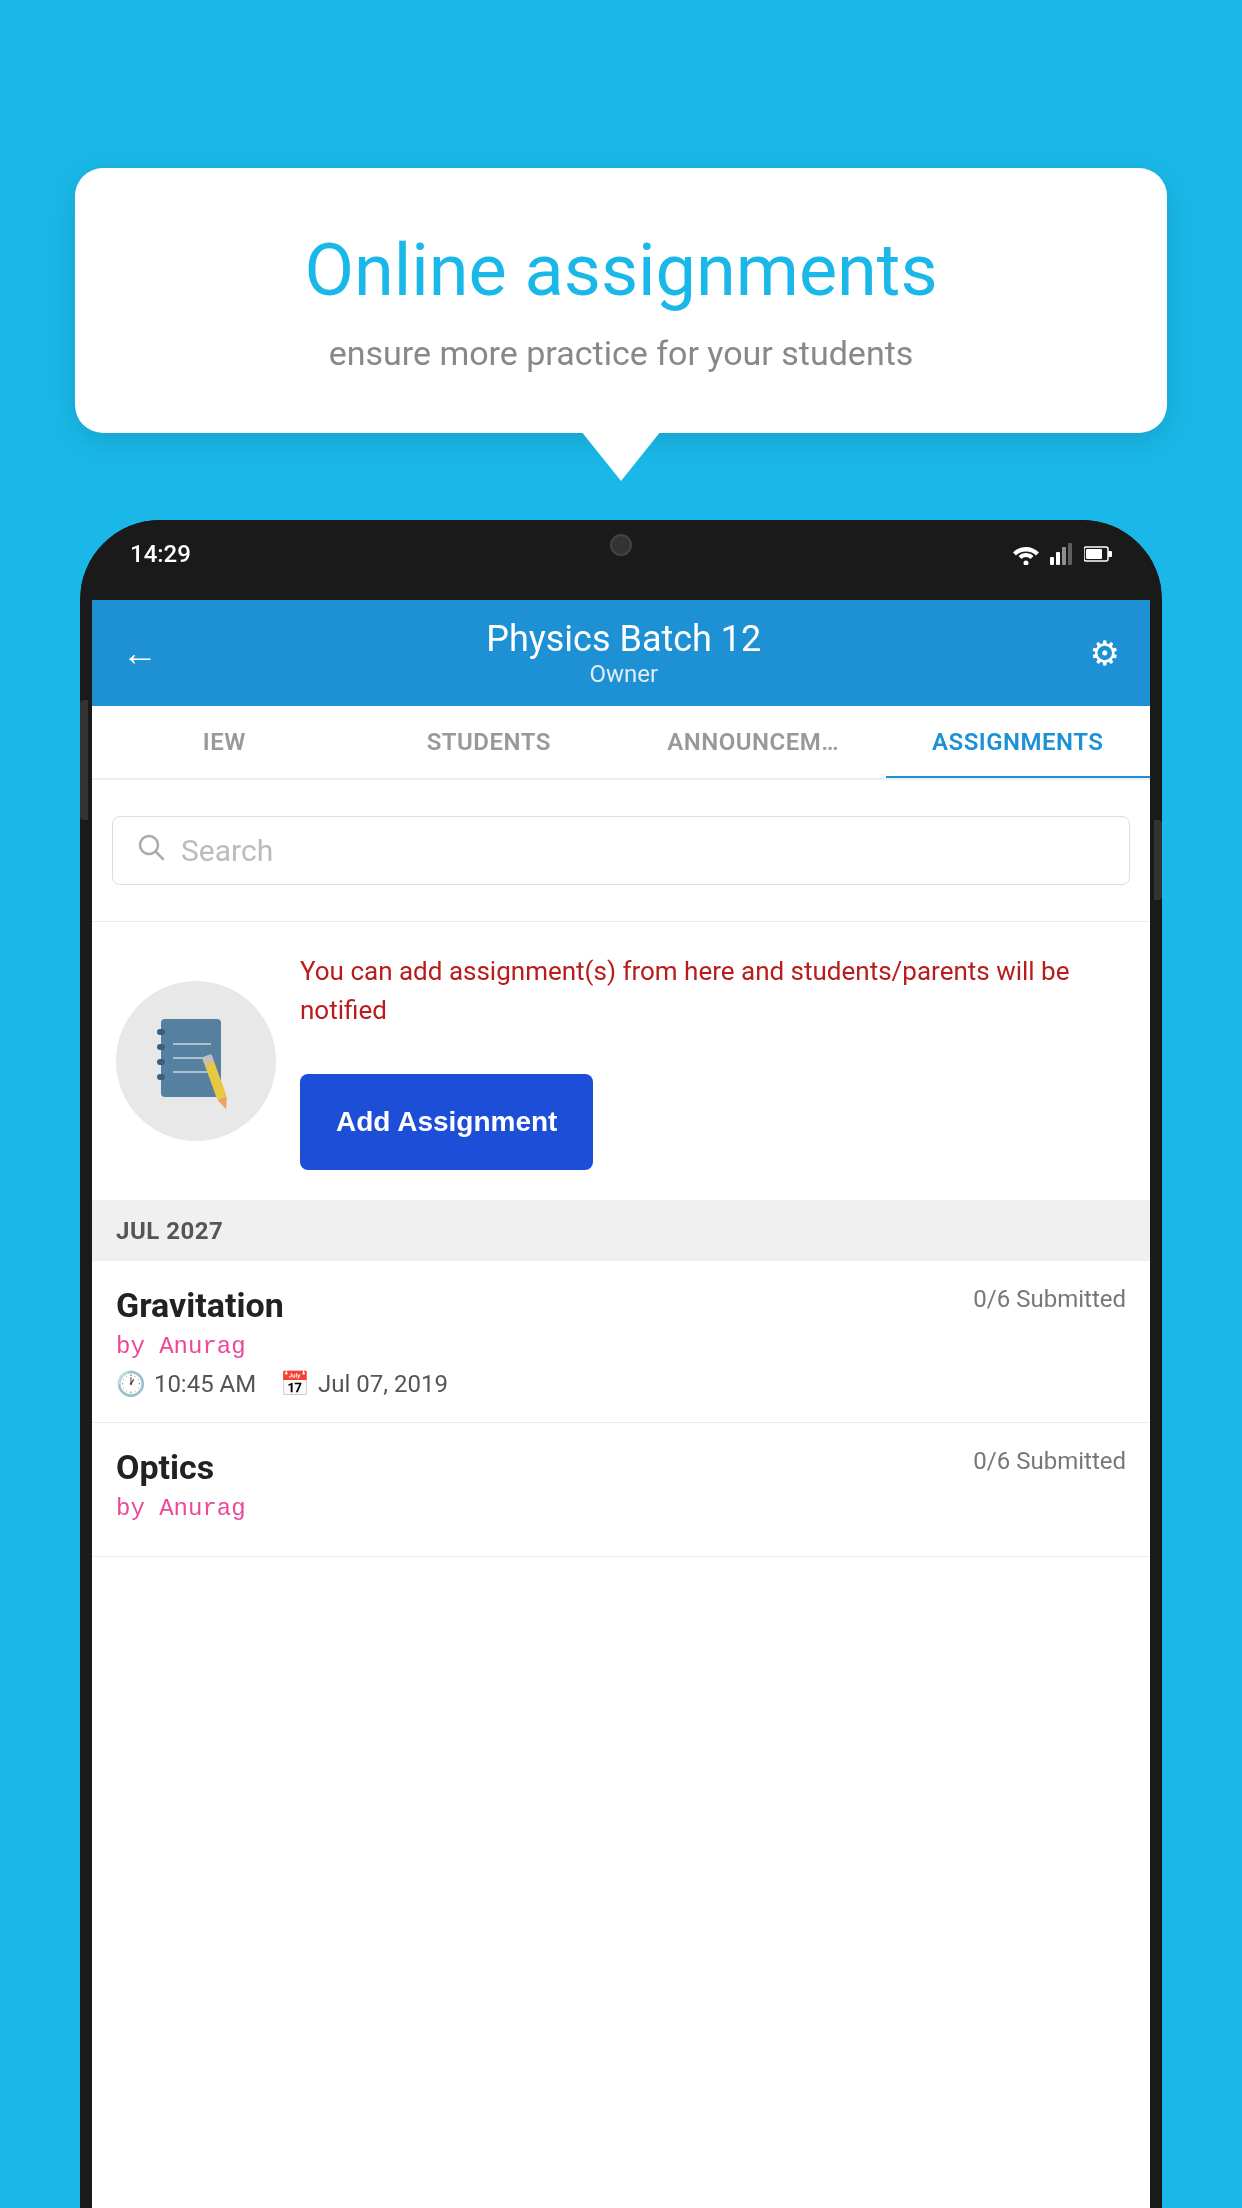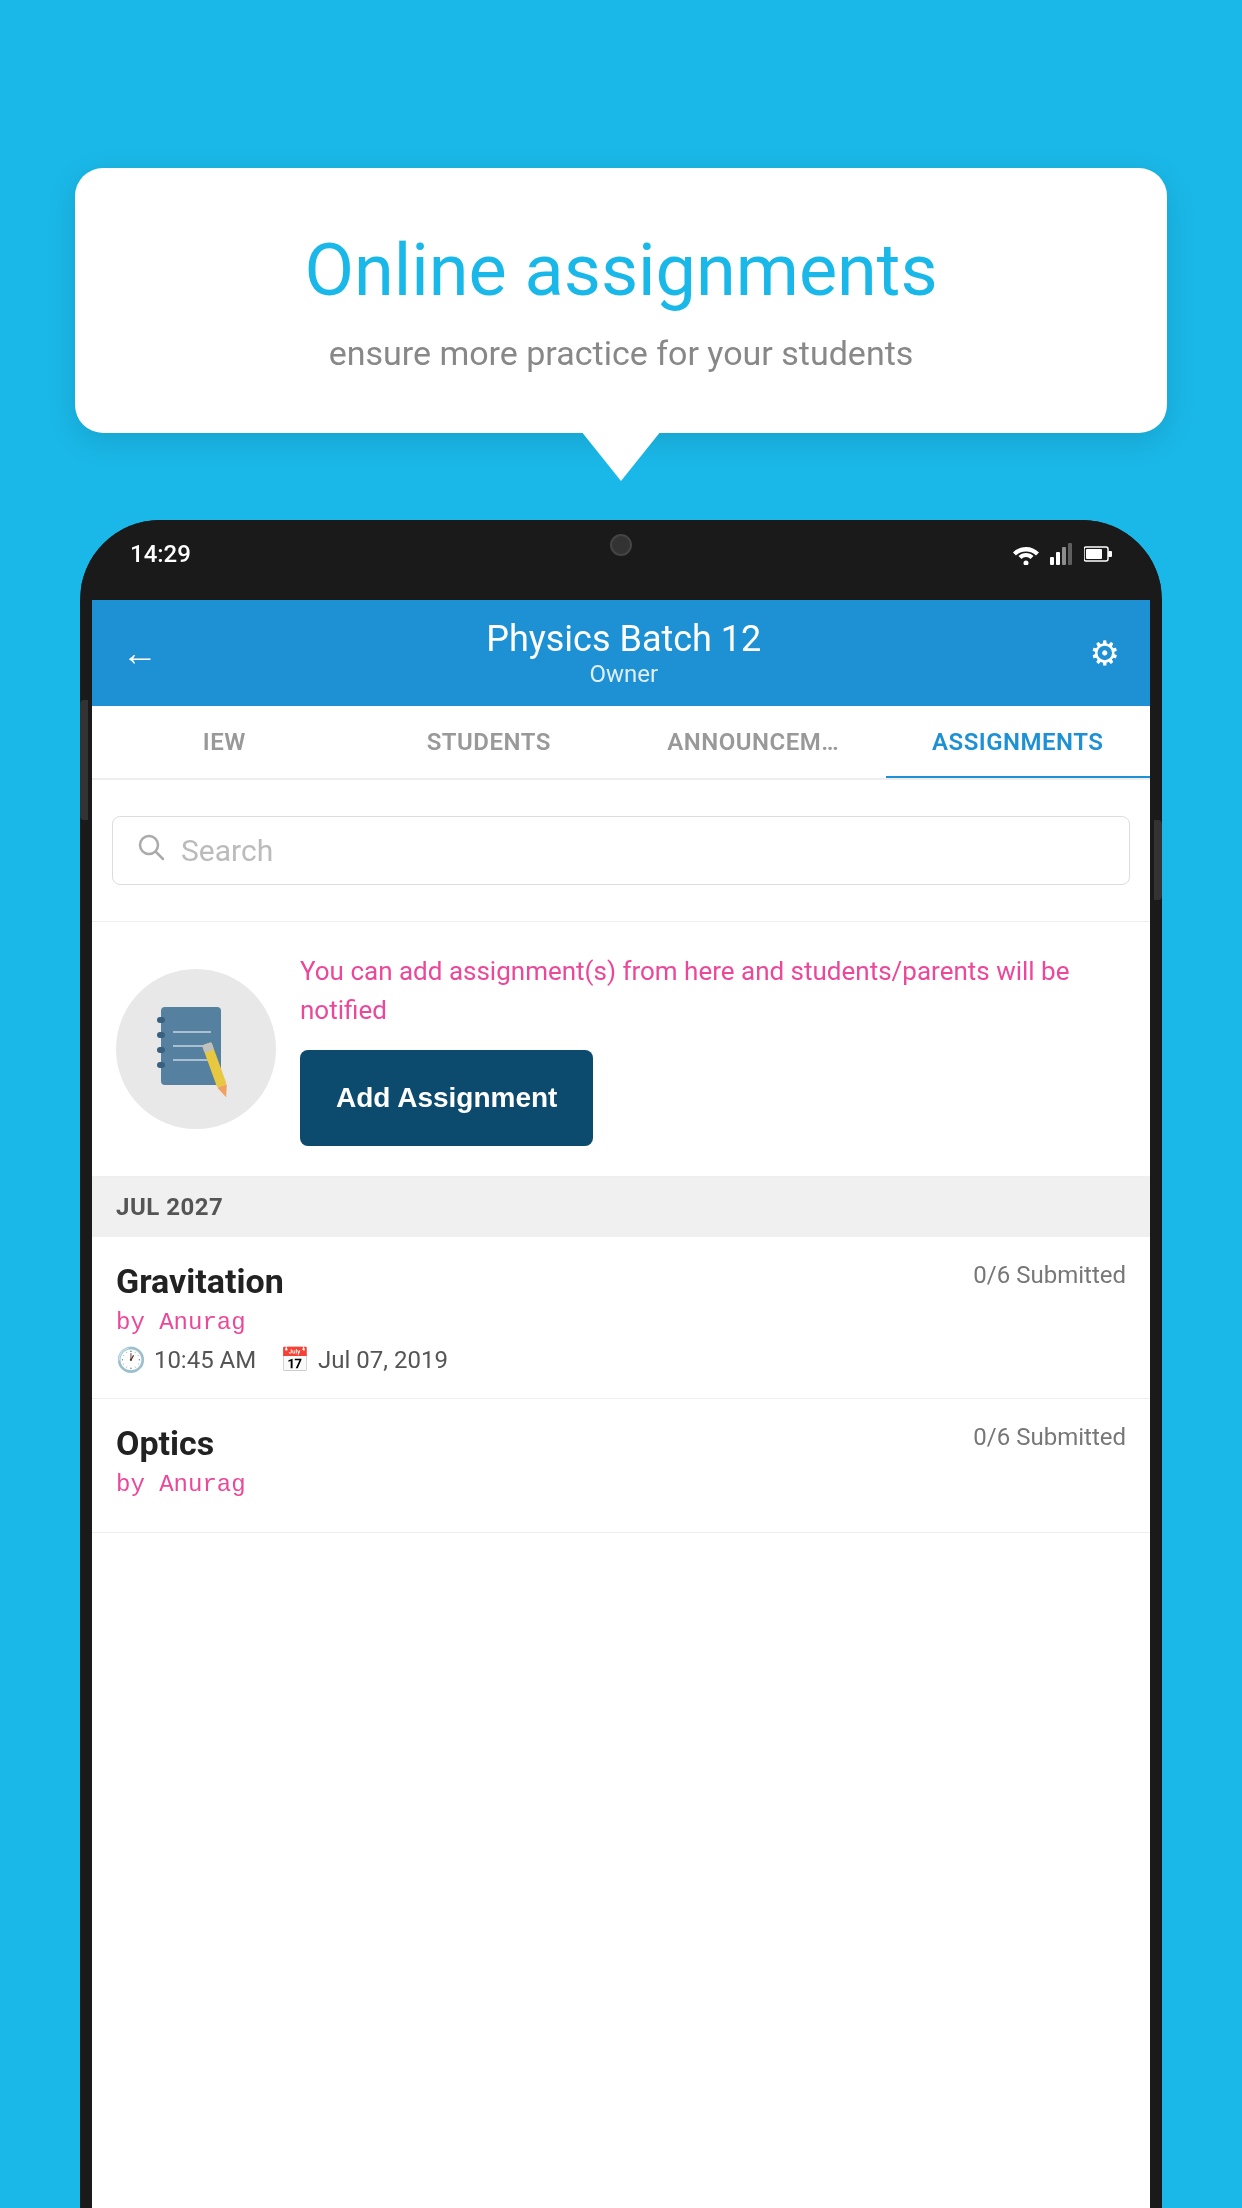--- a/index.html
+++ b/index.html
@@ -242,34 +242,35 @@
       justify-content: center;
       flex-shrink: 0;
     }
 
     .assignment-right {
       flex: 1;
     }
 
     .assignment-description {
       font-size: 26px;
-      color: #ec4899;
+      color: #b91c1c;
       line-height: 1.5;
       margin-bottom: 20px;
     }
 
     .add-assignment-btn {
-      background: #0c4a6e;
+      background: #1d4ed8;
       color: white;
       border: none;
       border-radius: 8px;
       padding: 32px 36px;
       font-size: 28px;
       font-weight: 600;
       cursor: pointer;
+      margin-top: 24px;
     }
 
     
     .section-header {
       background: #f0f0f0;
       padding: 16px 24px;
       font-size: 24px;
       font-weight: 700;
       color: #555;
       letter-spacing: 0.5px;

